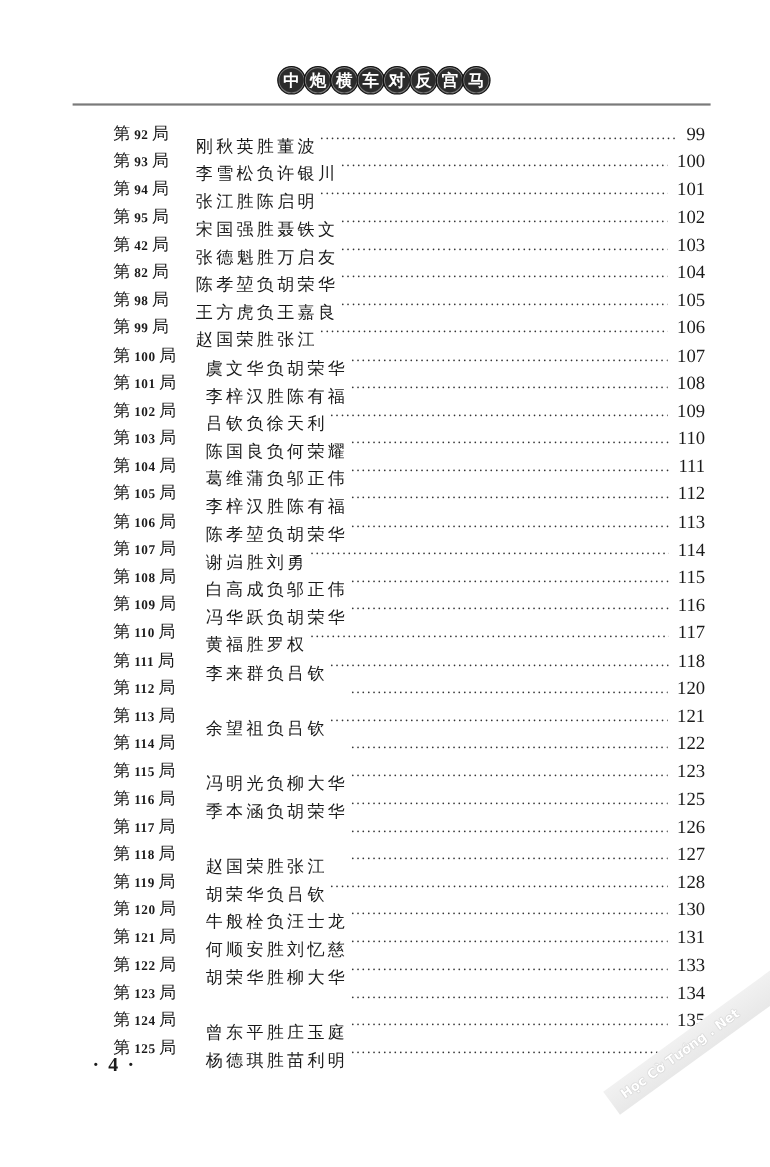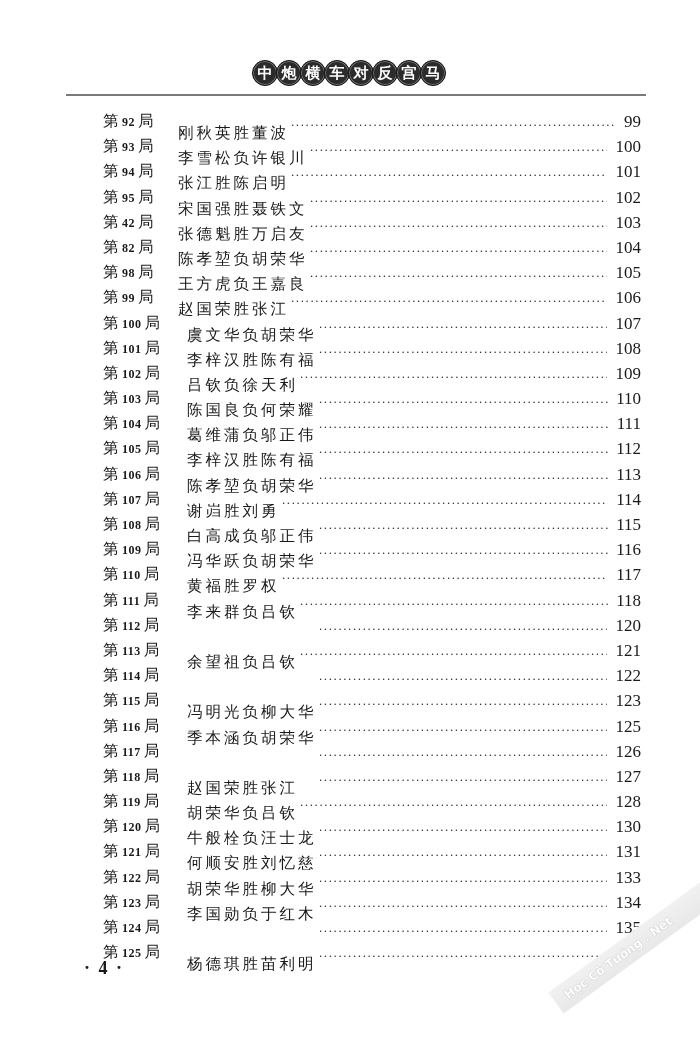--- a/index.html
+++ b/index.html
@@ -250,26 +250,26 @@
       <span class="page-num">131</span>
     </div>
     <div class="toc-row">
       <span class="row-num"><span>第</span><span class="n">122</span><span>局</span></span>
       <span class="row-title long">胡荣华胜柳大华</span>
       <span class="leader" style="left: 319px; width: 288px;">........................................................................................................................................................................................................</span>
       <span class="page-num">133</span>
     </div>
     <div class="toc-row">
       <span class="row-num"><span>第</span><span class="n">123</span><span>局</span></span>
-      <span class="row-title long">李国勋负于红木</span>
       <span class="leader" style="left: 319px; width: 288px;">........................................................................................................................................................................................................</span>
       <span class="page-num">134</span>
     </div>
     <div class="toc-row">
       <span class="row-num"><span>第</span><span class="n">124</span><span>局</span></span>
+      <span class="row-title long">曾东平胜庄玉庭</span>
       <span class="leader" style="left: 319px; width: 288px;">........................................................................................................................................................................................................</span>
       <span class="page-num">135</span>
     </div>
     <div class="toc-row">
       <span class="row-num"><span>第</span><span class="n">125</span><span>局</span></span>
       <span class="row-title long">杨德琪胜苗利明</span>
       <span class="leader" style="left: 319px; width: 288px;">........................................................................................................................................................................................................</span>
       <span class="page-num">137</span>
     </div>
   </div>

